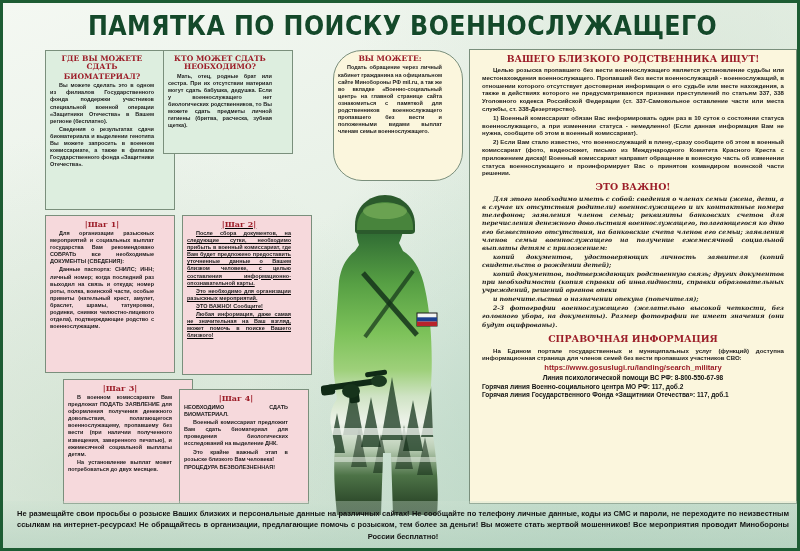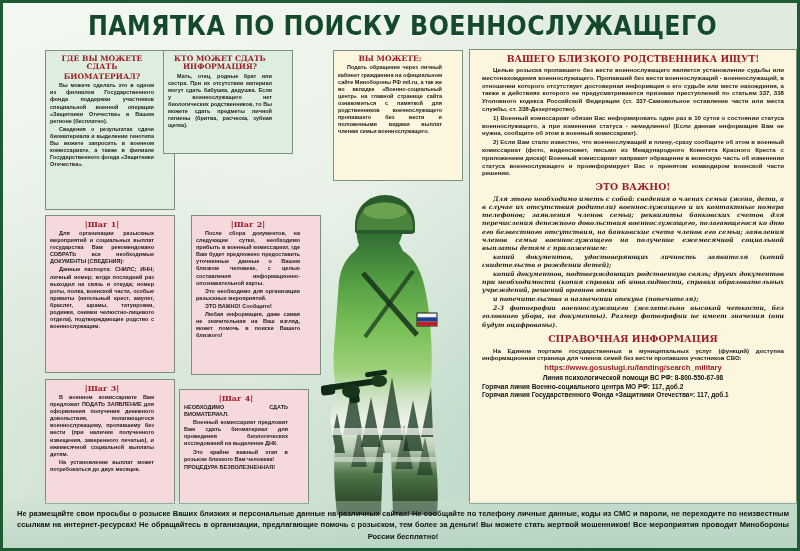--- a/index.html
+++ b/index.html
@@ -61,21 +61,21 @@
   }
 
   
   .panel {
     position: absolute;
     box-sizing: border-box;
     border: 1px solid #7a8f7c;
     padding: 3px 20px 2px 4px;
     overflow: hidden;
   }
-  .panel.cream  { background: #fbf6dd; }
+  .panel.cream  { background: #fbf6dd; border-radius: 29px; }
   .panel.mint   { background: #ddeedf; }
   .panel.pink   { background: #f6d9dc; }
 
   .panel-title {
     display: block;
     text-align: center;
     font-family: "DejaVu Serif", serif;
     font-weight: bold;
     color: #9c1d28;
     font-size: 7.6px;
@@ -206,44 +206,44 @@
 
   <div class="panel mint" style="left:42px; top:47px; width:130px; height:160px;">
     <span class="panel-title">ГДЕ ВЫ МОЖЕТЕ</span>
     <span class="panel-title" style="margin-top:-2px;">СДАТЬ БИОМАТЕРИАЛ?</span>
     <p class="body-text">Вы можете сделать это в одном из филиалов Государственного фонда поддержки участников специальной военной операции «Защитники Отечества» в Вашем регионе (бесплатно).</p>
     <p class="body-text">Сведения о результатах сдачи биоматериала и выделении генотипа Вы можете запросить в военном комиссариате, а также в филиале Государственного фонда «Защитники Отечества».</p>
   </div>
 
   <div class="panel mint" style="left:160px; top:47px; width:130px; height:104px;">
     <span class="panel-title">КТО МОЖЕТ СДАТЬ</span>
-    <span class="panel-title" style="margin-top:-2px;">ИНФОРМАЦИЯ?</span>
+    <span class="panel-title" style="margin-top:-2px;">НЕОБХОДИМО?</span>
     <p class="body-text">Мать, отец, родные брат или сестра. При их отсутствии материал могут сдать бабушка, дедушка. Если у военнослужащего нет биологических родственников, то Вы можете сдать предметы личной гигиены (бритва, расческа, зубная щетка).</p>
   </div>
 
   <div class="panel cream" style="left:330px; top:47px; width:130px; height:131px;">
     <span class="panel-title">ВЫ МОЖЕТЕ:</span>
     <p class="body-text">Подать обращение через личный кабинет гражданина на официальном сайте Минобороны РФ mil.ru, а так же во вкладке «Военно-социальный центр» на главной странице сайта ознакомиться с памяткой для родственников военнослужащего пропавшего без вести и положенными видами выплат членам семьи военнослужащего.</p>
   </div>
 
   <div class="panel pink" style="left:42px; top:212px; width:130px; height:158px;">
     <span class="step-title">|Шаг 1|</span>
     <p class="body-text">Для организации разыскных мероприятий и социальных выплат государства Вам рекомендовано СОБРАТЬ все необходимые ДОКУМЕНТЫ (СВЕДЕНИЯ):</p>
     <p class="body-text">Данные паспорта: СНИЛС; ИНН; личный номер; когда последний раз выходил на связь и откуда; номер роты, полка, воинской части, особые приметы (нательный крест, амулет, браслет, шрамы, татуировки, родинки, снимки челюстно-лицевого отдела), подтверждающие родство с военнослужащим.</p>
   </div>
 
-  <div class="panel pink" style="left:188px; top:212px; width:130px; height:160px;">
+  <div class="panel pink" style="left:179px; top:212px; width:130px; height:160px;text-decoration:underline;">
     <span class="step-title">|Шаг 2|</span>
     <p class="body-text">После сбора документов, на следующие сутки, необходимо прибыть в военный комиссариат, где Вам будет предложено предоставить уточненные данные о Вашем близком человеке, с целью составления информационно-опознавательной карты.</p>
     <p class="body-text">Это необходимо для организации разыскных мероприятий.</p>
     <p class="body-text">ЭТО ВАЖНО! Сообщите!</p>
     <p class="body-text">Любая информация, даже самая не значительная на Ваш взгляд, может помочь в поиске Вашего близкого!</p>
   </div>
 
-  <div class="panel pink" style="left:42px; top:376px; width:130px; height:125px;">
+  <div class="panel pink" style="left:60px; top:376px; width:130px; height:125px;">
     <span class="step-title">|Шаг 3|</span>
     <p class="body-text">В военном комиссариате Вам предложат ПОДАТЬ ЗАЯВЛЕНИЕ для оформления получения денежного довольствия, полагающегося военнослужащему, пропавшему без вести (при наличии полученного извещения, заверенного печатью), и ежемесячной социальной выплаты детям.</p>
     <p class="body-text">На установление выплат может потребоваться до двух месяцев.</p>
   </div>
 
   <div class="panel pink" style="left:176px; top:386px; width:130px; height:115px;">
     <span class="step-title">|Шаг 4|</span>
     <p class="body-text noindent">НЕОБХОДИМО СДАТЬ БИОМАТЕРИАЛ.</p>
     <p class="body-text">Военный комиссариат предложит Вам сдать биоматериал для проведения биологических исследований на выделение ДНК.</p>
     <p class="body-text">Это крайне важный этап в розыске близкого Вам человека!</p>

